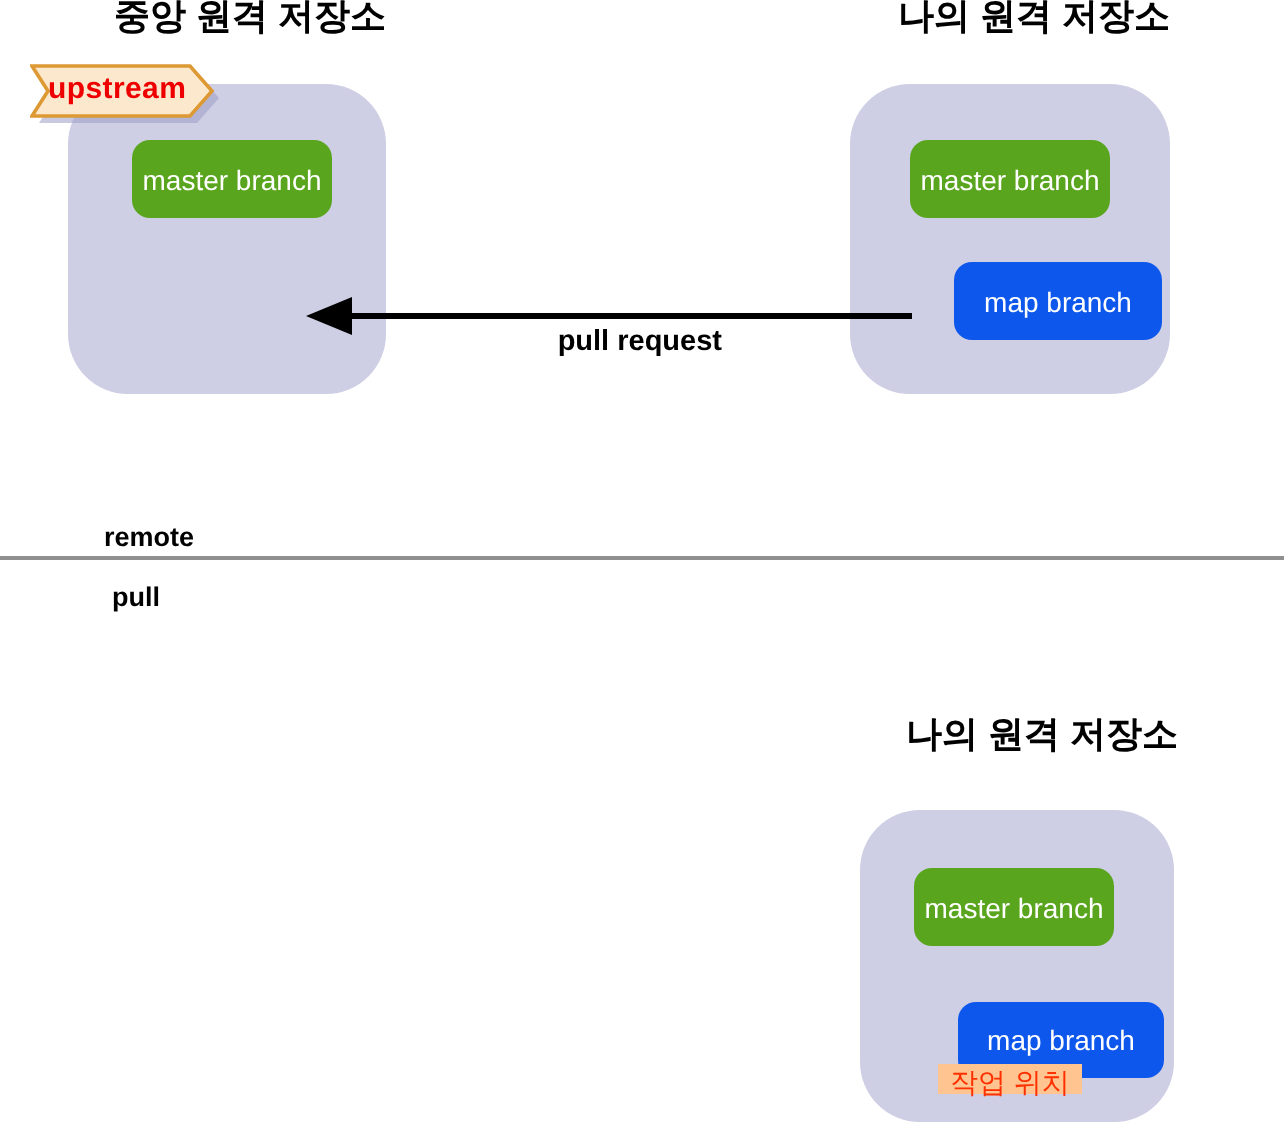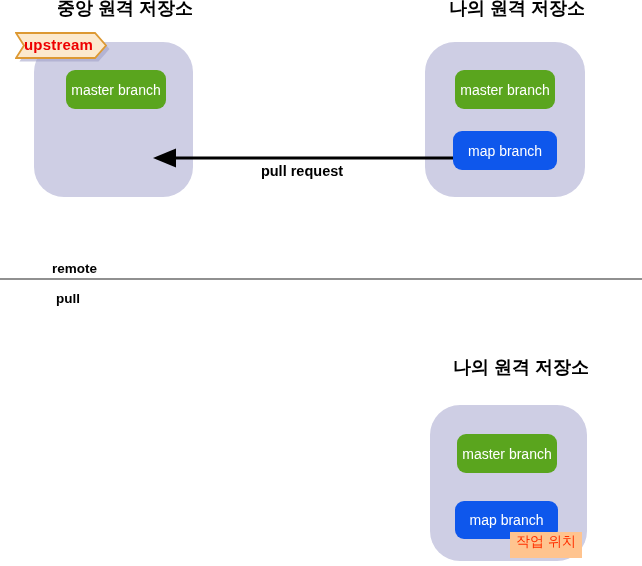--- a/index.html
+++ b/index.html
@@ -10,43 +10,43 @@
   .title { position:absolute; text-align:right; font-size:18px; line-height:13.5px; }
   .t1 { font-weight:bold; margin-bottom:1px; }
   .t2 { font-weight:normal; }
   .t2 .owner { font-weight:bold; }
   .repo-box { position:absolute; background:var(--lavender,#cecee4); border-radius:30px; z-index:0; }
   .branch {
     position:absolute; border-radius:9px; color:#fff; font-size:14px;
     display:flex; align-items:center; justify-content:center; z-index:2;
   }
   .green { background:var(--green,#5aa51e); }
-  .blue  { background:var(--blue,#0e57ec); }
+  .blue  { background:var(--blue,#0e57ec);margin-left:24px; }
   .banner { position:absolute; z-index:3; }
   .banner svg { position:absolute; left:0; top:0; display:block; }
   .banner-label {
     position:absolute; left:9px; right:12px; top:0; height:27px; line-height:26px;
     font-weight:bold; font-size:15px; color:var(--banner_text,#ee0000);
     letter-spacing:0.2px;
   }
   polygon.shape  { fill:var(--banner_fill,#fce9cd); stroke:var(--banner_border,#dd9933); stroke-width:1.8; }
   polygon.shadow { fill:#9d9dc4; opacity:0.55; }
   .arrow-wrap { position:absolute; left:148px; top:144px; z-index:1; }
   .arrow-label {
-    position:absolute; left:243px; top:163px; width:118px; text-align:center;
+    position:absolute; left:243px; top:163px; width:118px; text-align:right;
     font-weight:bold; font-size:14.5px; z-index:1;
   }
   .section-label { position:absolute; font-weight:bold; font-size:13.5px;margin-left:48px; }
   .remote-label { left:4px; top:261px; }
   .local-label { left:8px; top:291px; }
   .divider { position:absolute; left:0; top:278px; width:642px; height:2px; background:var(--divider,#909090); z-index:0; }
   .highlight {
-    position:absolute; left:469px; top:532px; width:72px; height:26px;
+    position:absolute; left:469px; top:532px; width:72px; height:15px;
     background:var(--highlight_bg,#ffc48f); color:var(--highlight_text,#ff3000);
-    font-size:14px; line-height:19px; text-align:center; z-index:3;margin-left:41px;
+    font-size:14px; line-height:19px; text-align:center; z-index:3;
   }
 </style>
 </head>
 <body>
 
 <div class="stage">
 
   <div class="title" style="left:33px;top:2px;width:160px">
     <div class="t1">중앙 원격 저장소</div>
   </div>

